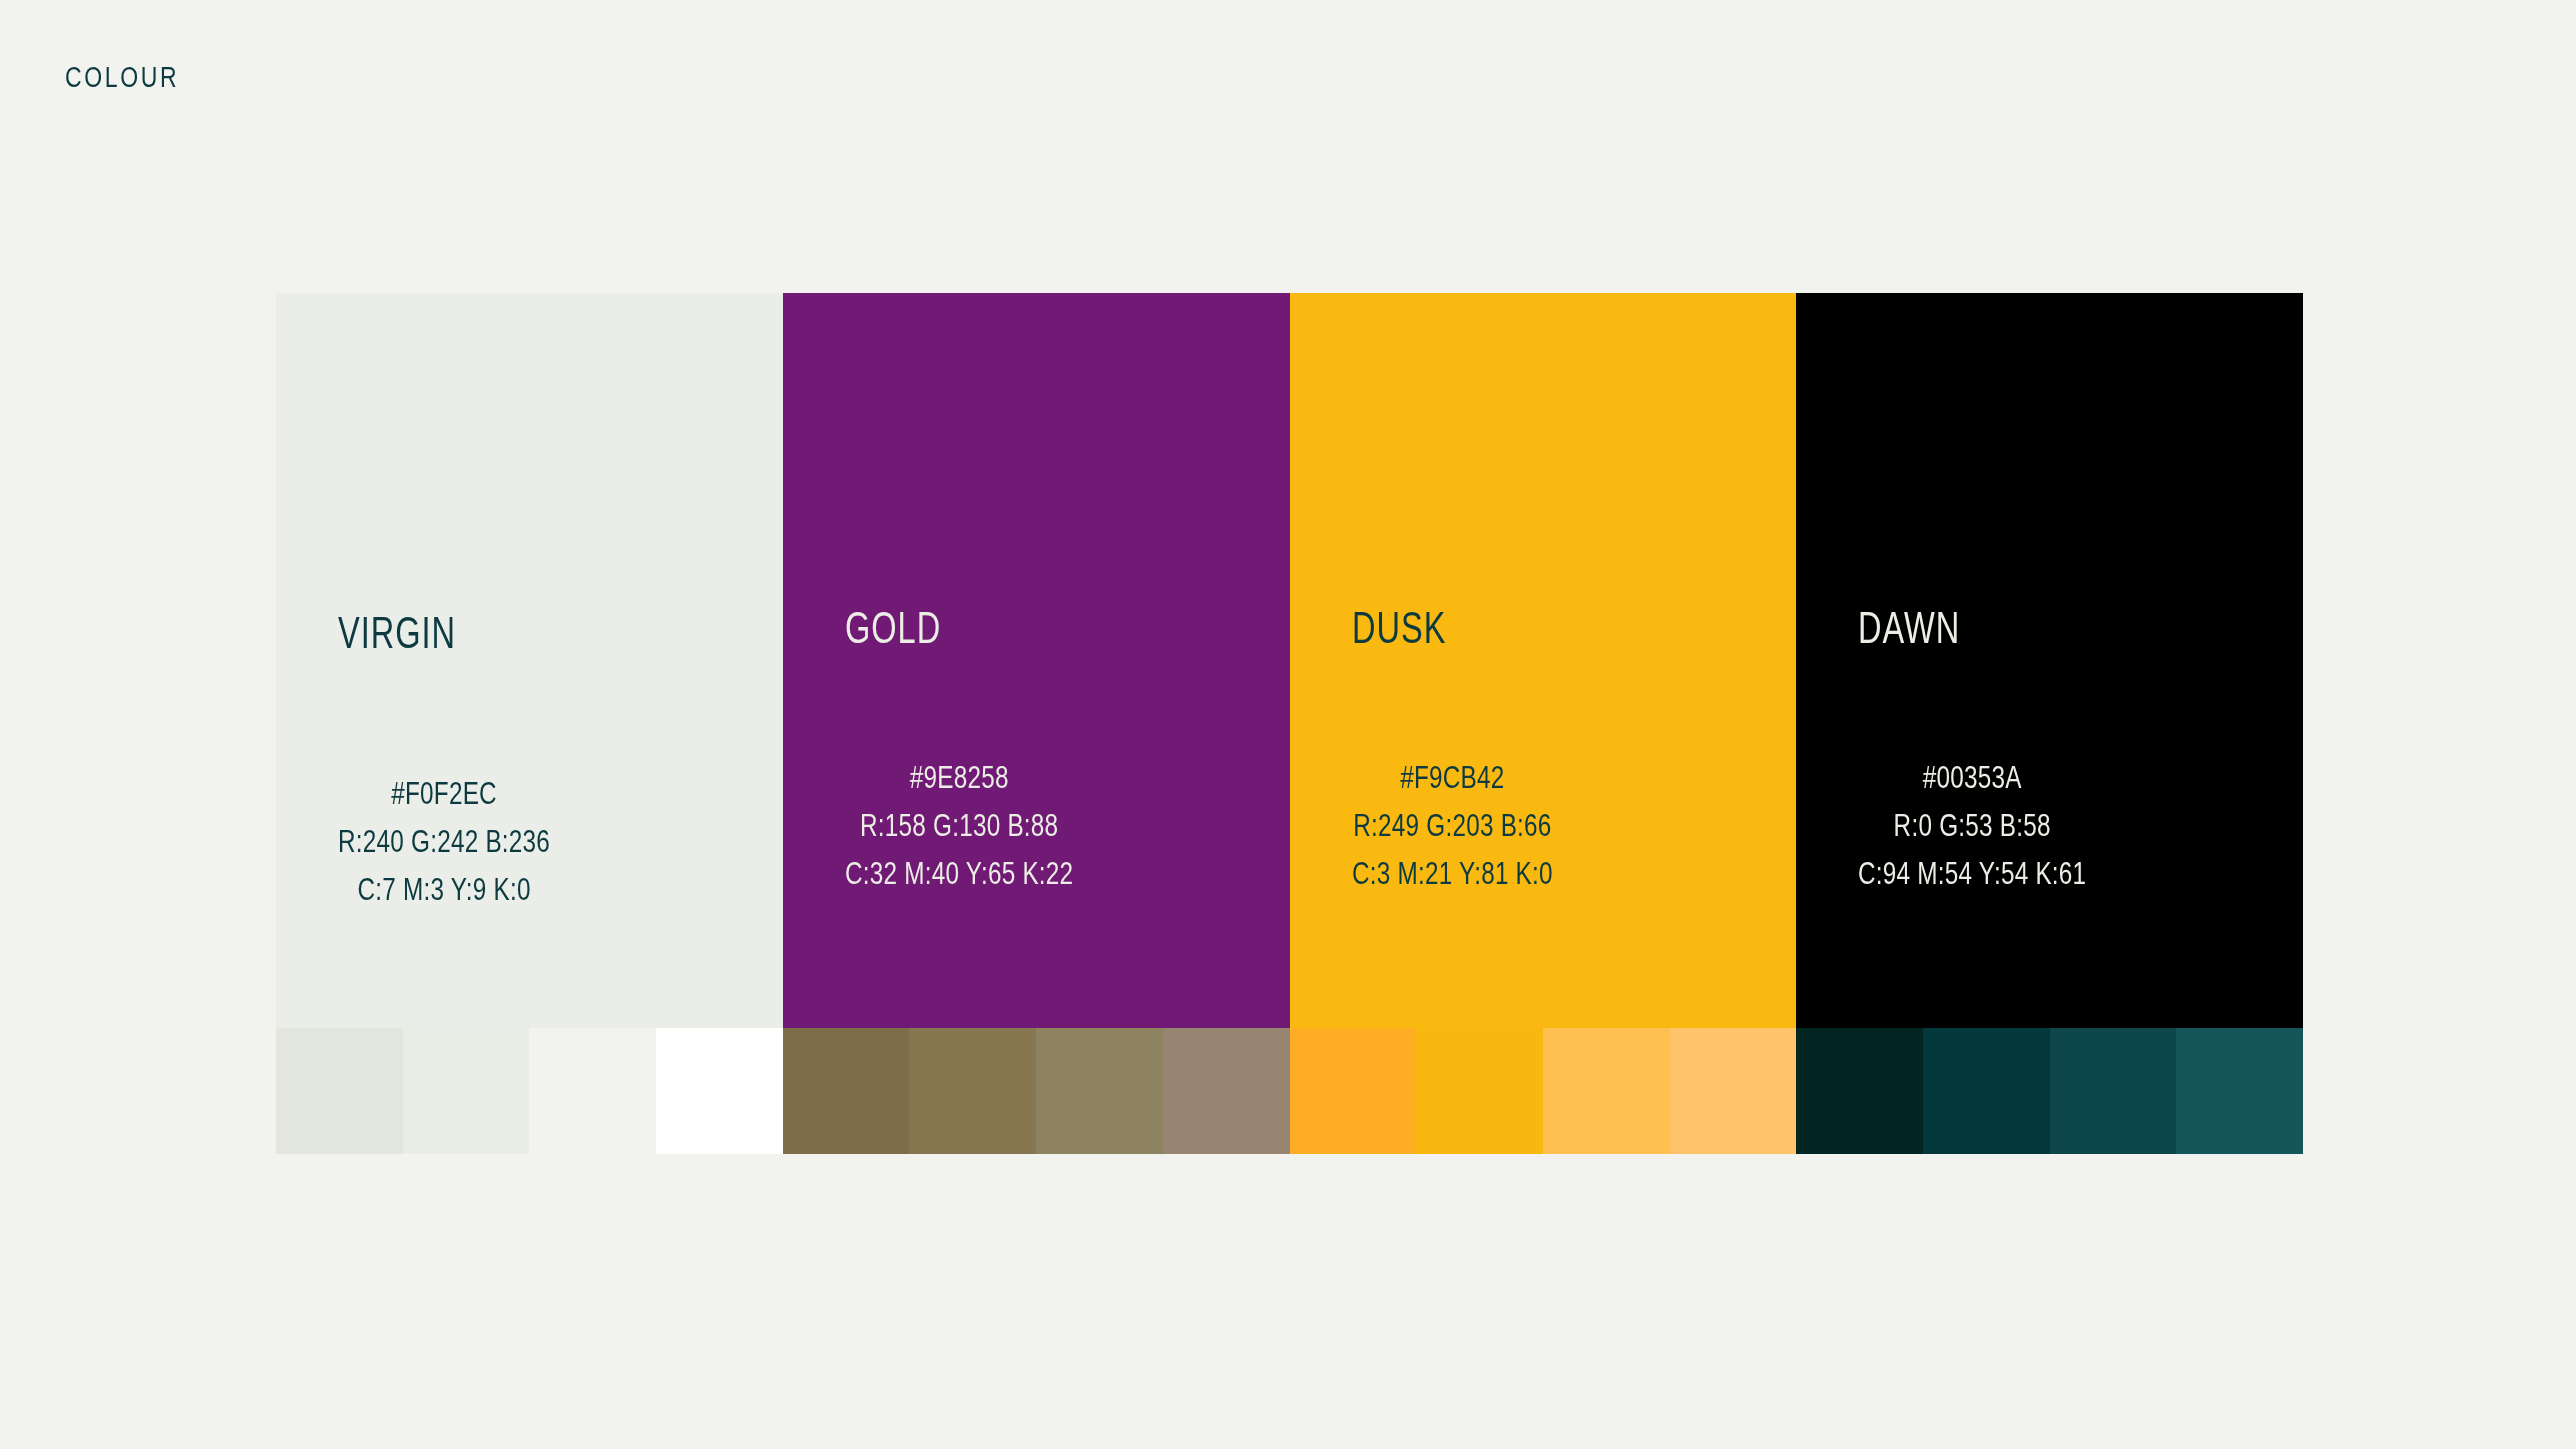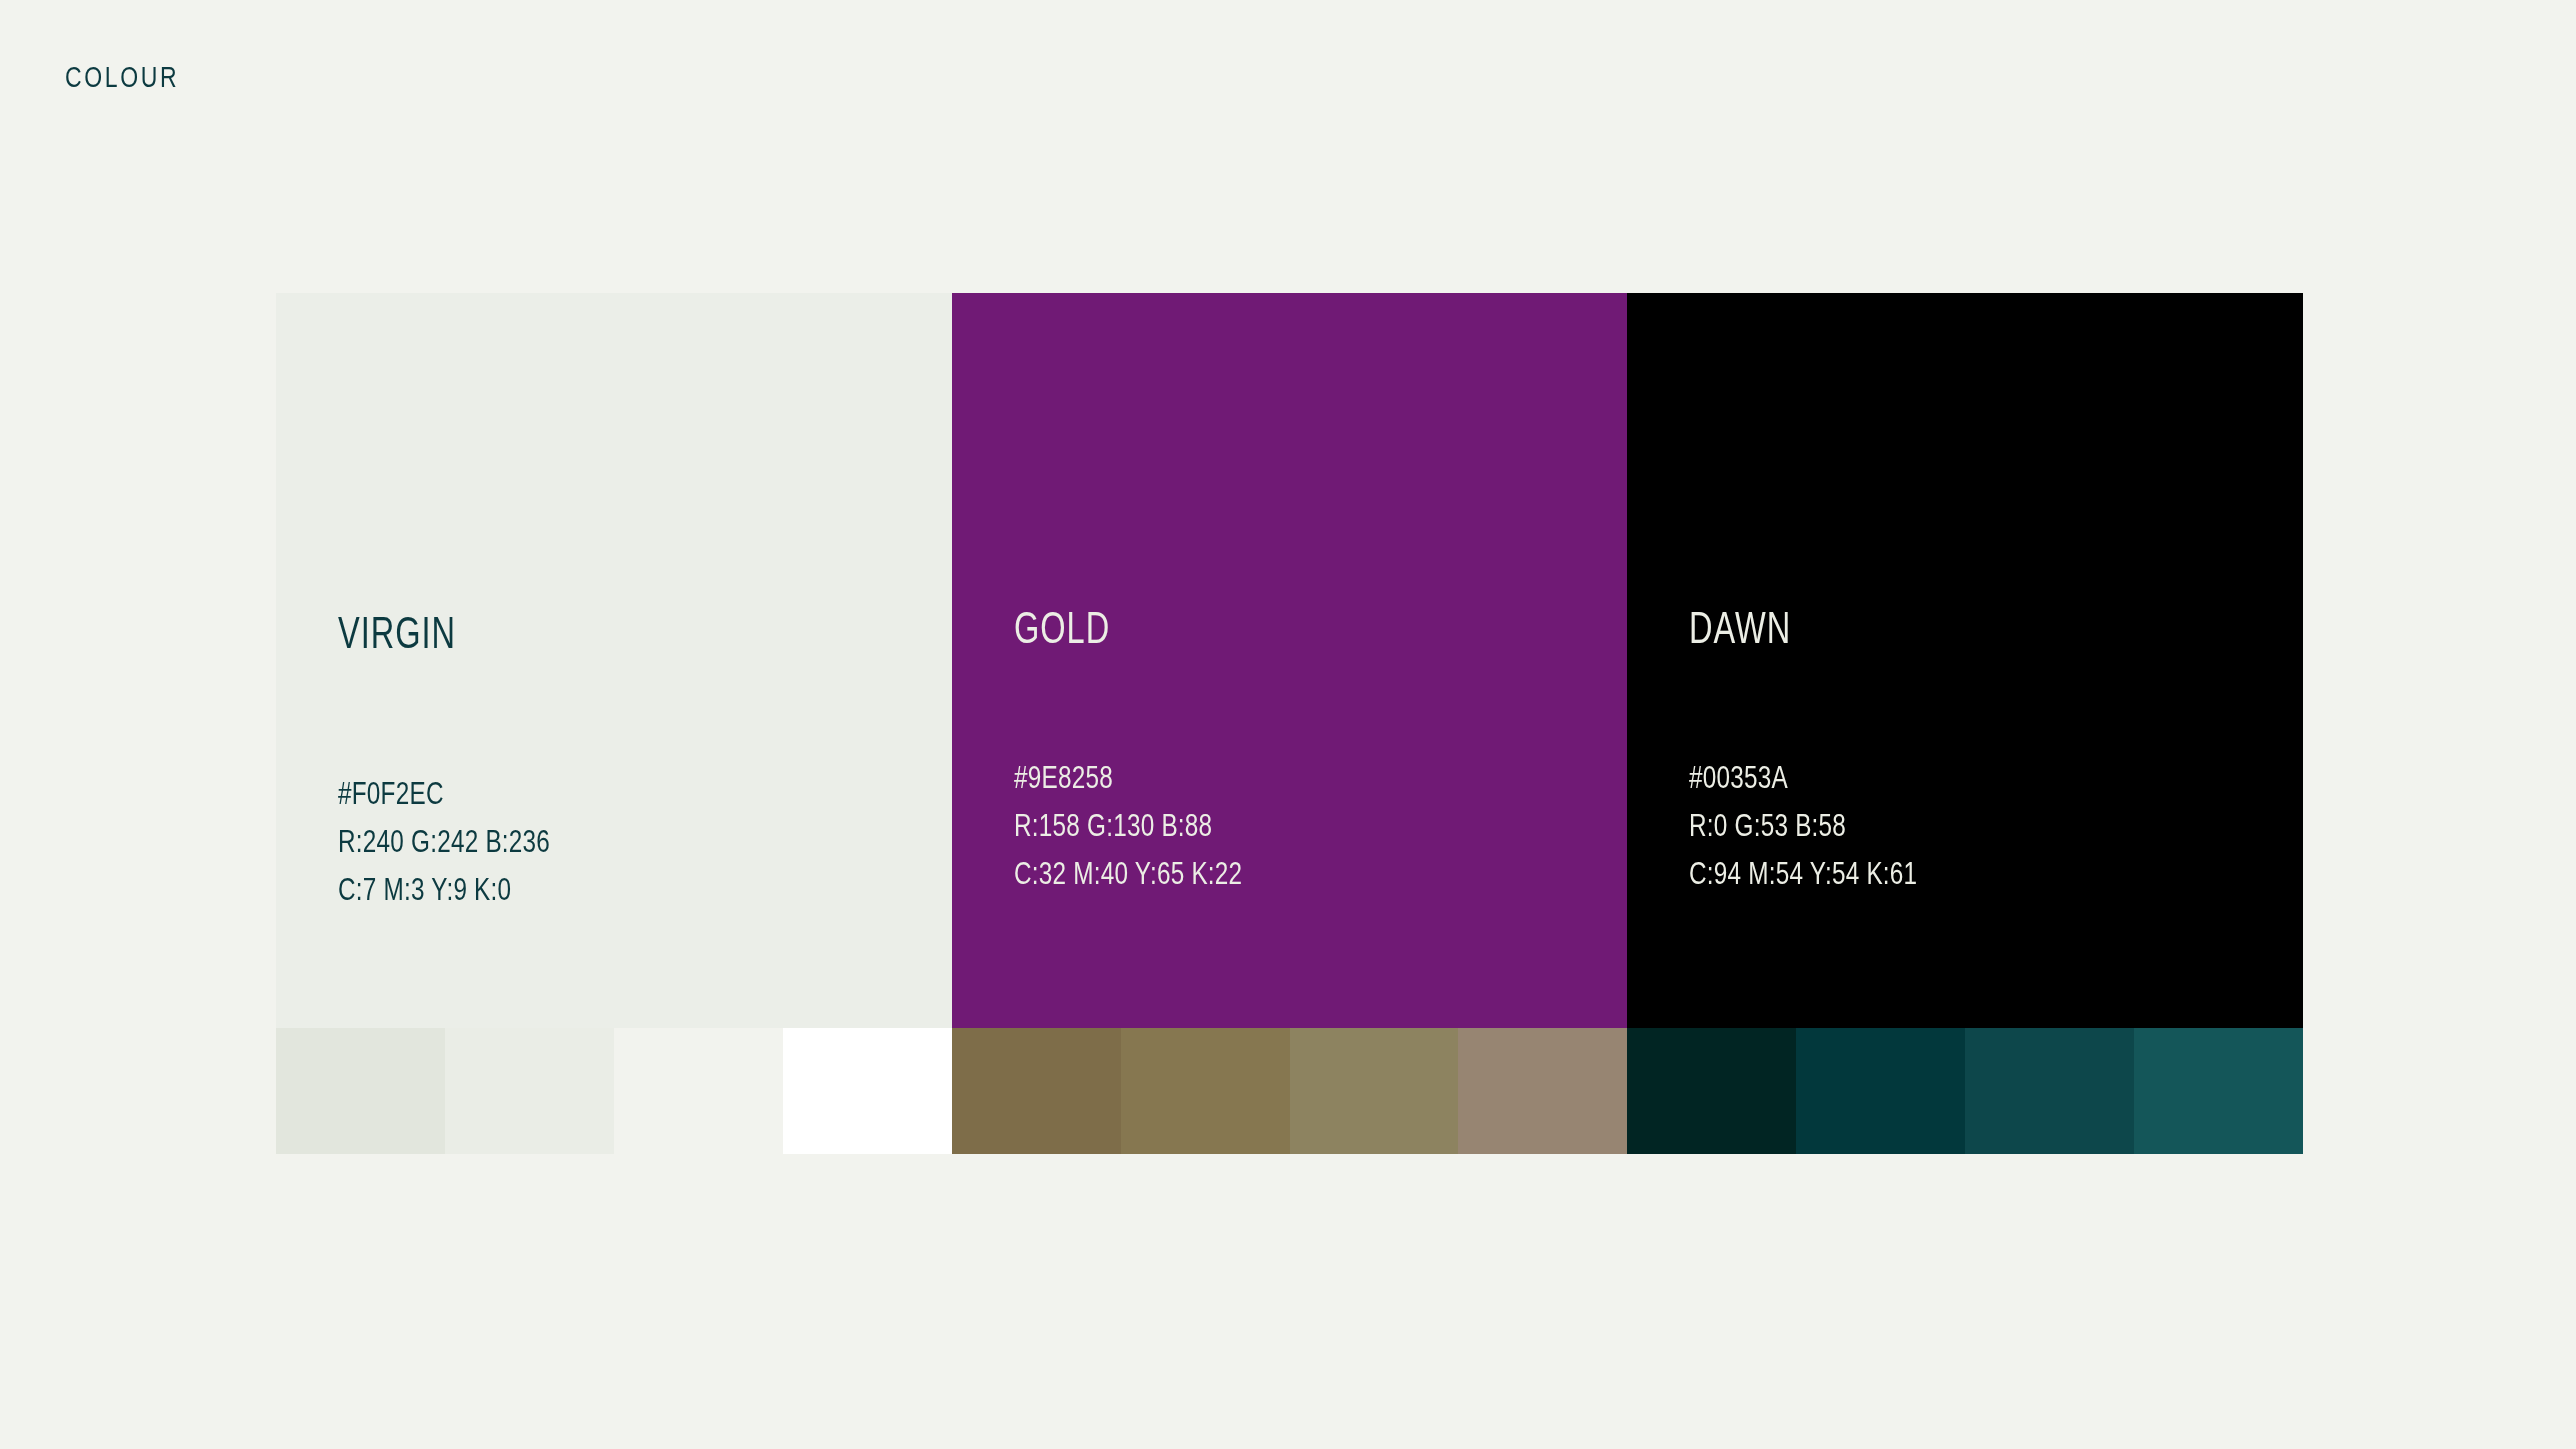--- a/index.html
+++ b/index.html
@@ -46,20 +46,21 @@
   .swatch-column {
     flex:1 1 0;
     display:flex;
     flex-direction:column;
     position:relative;
   }
 
   .swatch-main {
     flex:0 0 735px;
     position:relative;
+    text-align:center;
   }
 
   .swatch-name {
     position:absolute;
     left:62px;
     top:313px;
     font-family:"Liberation Sans Narrow","Liberation Sans", sans-serif;
     font-size:44px;
     font-weight:400;
     letter-spacing:1.3px;
@@ -133,20 +134,36 @@
         </div>
       </div>
       <div class="tint-strip">
         <div class="tint-block" style="background: rgb(126, 109, 73);"></div>
         <div class="tint-block" style="background: rgb(134, 119, 80);"></div>
         <div class="tint-block" style="background: rgb(141, 131, 96);"></div>
         <div class="tint-block" style="background: rgb(151, 133, 114);"></div>
       </div>
     </div>
     <div class="swatch-column">
+      <div class="swatch-main" style="background: rgb(249, 185, 16);">
+        <div class="swatch-name" style="color: rgb(12, 58, 64);">DUSK</div>
+        <div class="swatch-values" style="color: rgb(12, 58, 64);">
+          <span class="value-line">#F9CB42</span>
+          <span class="value-line">R:249 G:203 B:66</span>
+          <span class="value-line">C:3 M:21 Y:81 K:0</span>
+        </div>
+      </div>
+      <div class="tint-strip">
+        <div class="tint-block" style="background: rgb(255, 173, 36);"></div>
+        <div class="tint-block" style="background: rgb(249, 184, 15);"></div>
+        <div class="tint-block" style="background: rgb(255, 192, 79);"></div>
+        <div class="tint-block" style="background: rgb(255, 196, 107);"></div>
+      </div>
+    </div>
+    <div class="swatch-column">
       <div class="swatch-main" style="background: #000000;">
         <div class="swatch-name" style="color: rgb(236, 238, 229);">DAWN</div>
         <div class="swatch-values" style="color: rgb(236, 238, 229);">
           <span class="value-line">#00353A</span>
           <span class="value-line">R:0 G:53 B:58</span>
           <span class="value-line">C:94 M:54 Y:54 K:61</span>
         </div>
       </div>
       <div class="tint-strip">
         <div class="tint-block" style="background: rgb(1, 37, 35);"></div>

